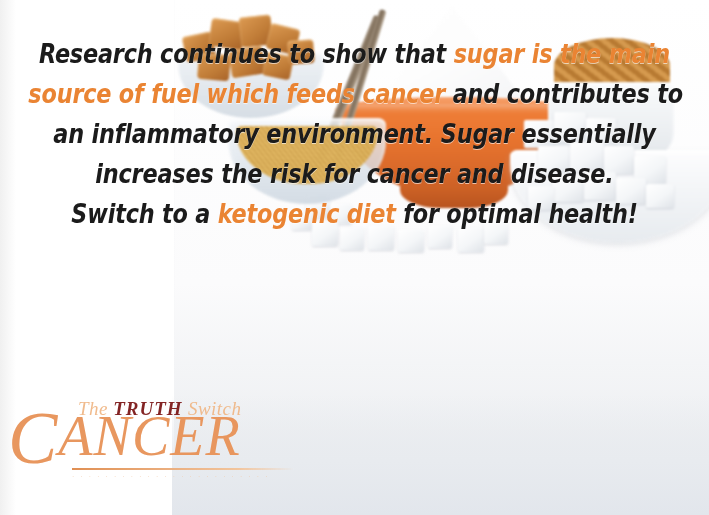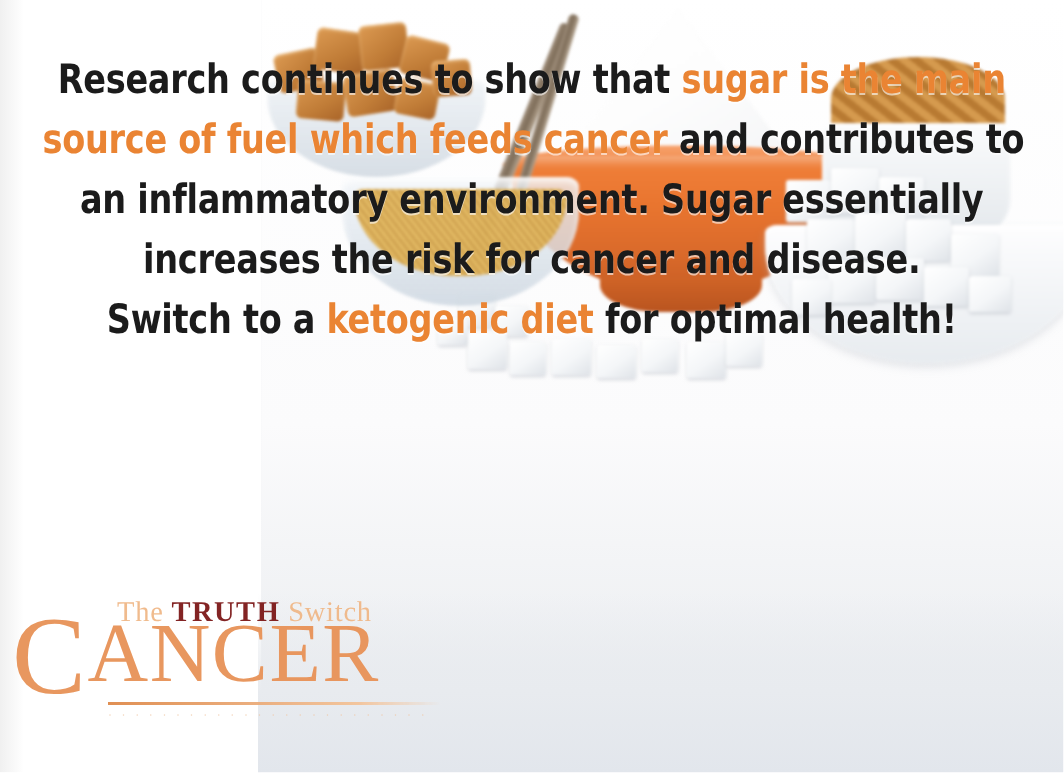--- a/index.html
+++ b/index.html
@@ -3,20 +3,21 @@
 <meta charset="utf-8">
 <style>
   html,body{margin:0;padding:0;background:#fff;}
   body{font-family:"Liberation Sans",sans-serif;}
 
   #poster{
     position:relative;
     width:709px;height:515px;
     overflow:hidden;
     background:#ffffff;
+    font-style:italic;
   }
 
   
   .photo-panel{
     position:absolute;
     left:172px;top:0;width:537px;height:515px;
     background:
       linear-gradient(to bottom,#ffffff 0%,#fbfbfc 55%,#eceef1 88%,#e6e9ee 100%);
   }
   .photo-panel:before{

